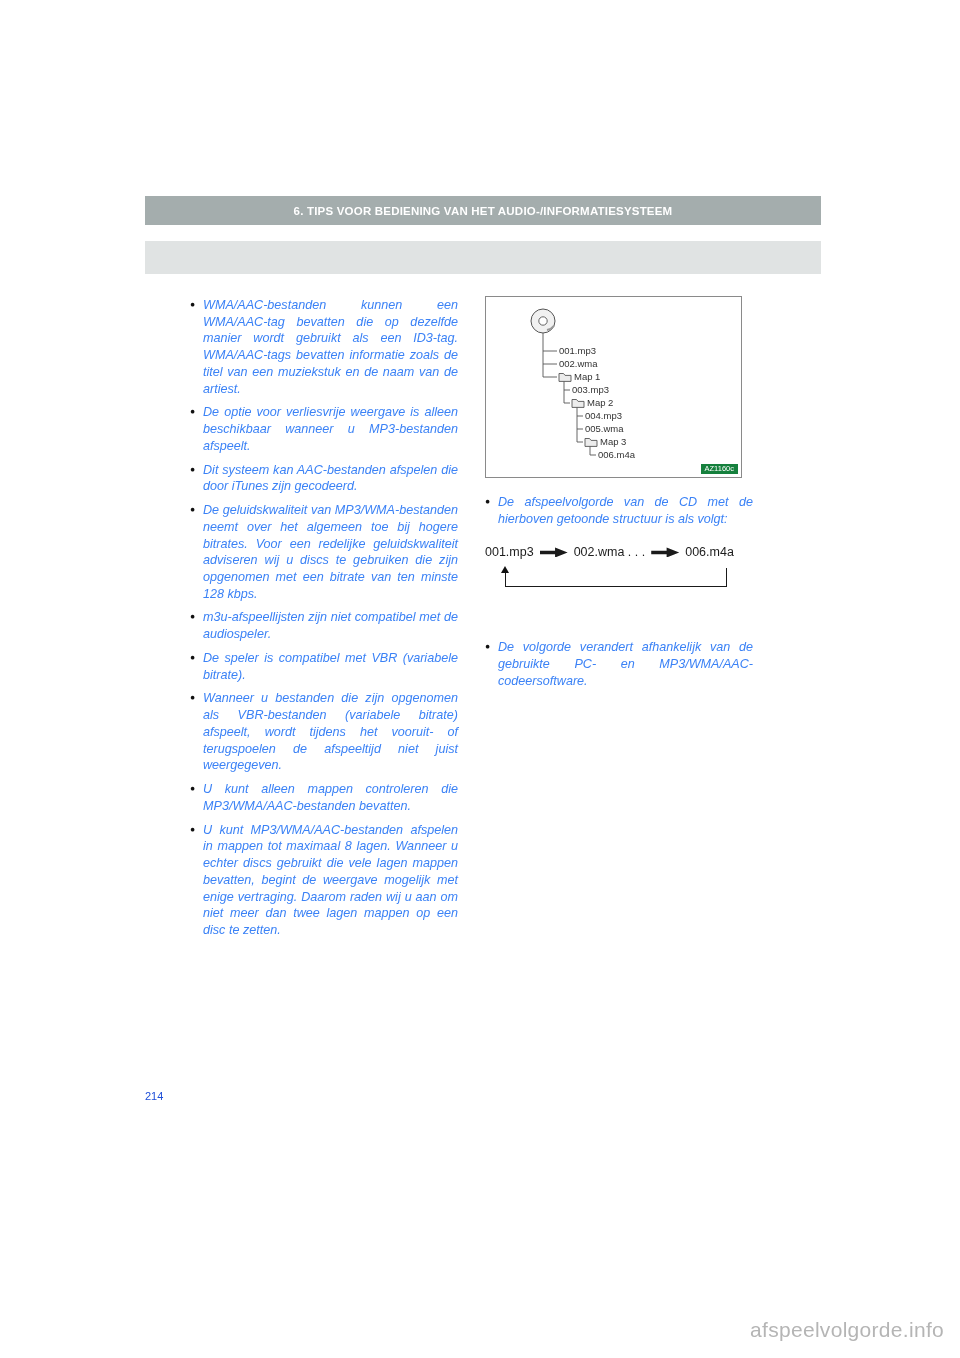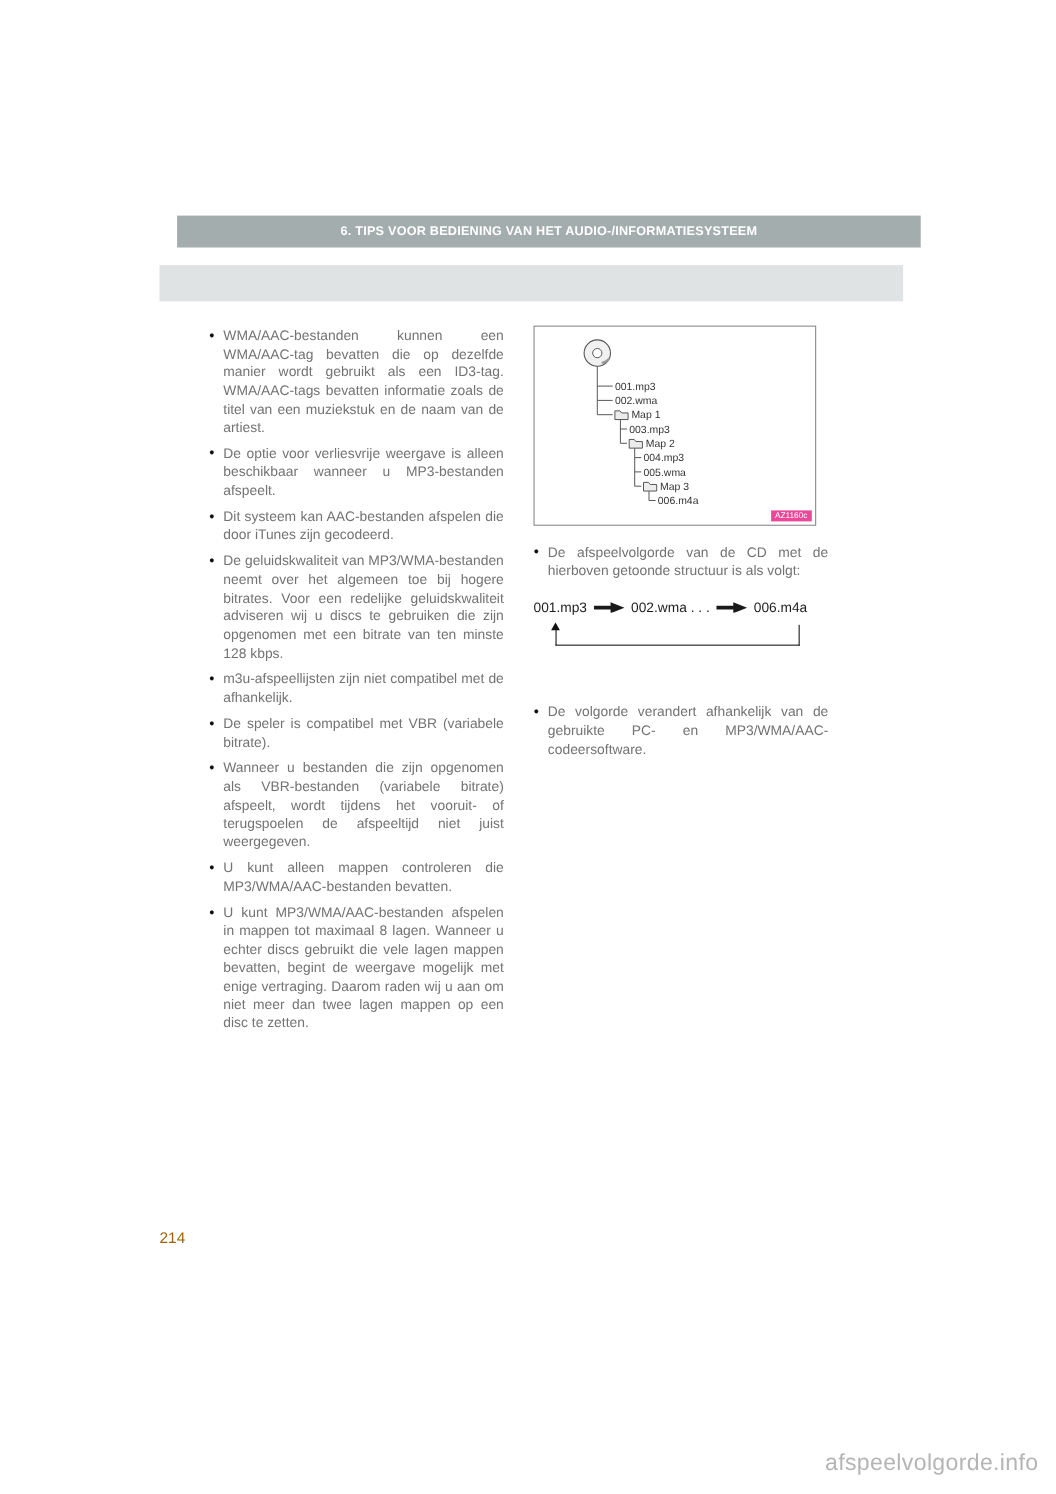--- a/index.html
+++ b/index.html
@@ -3,45 +3,45 @@
 <meta charset="utf-8">
 <style>
   * { margin:0; padding:0; box-sizing:border-box; }
   html,body { background:#ffffff; }
   body { font-family:"Liberation Sans", sans-serif; }
   .page {
     position:relative; width:960px; height:1358px; background:#fff;
     overflow:hidden; margin:0 auto;
   }
   .chapter-bar {
-    position:absolute; left:161px; top:196px; width:676px; height:29px;
+    position:absolute; left:145px; top:196px; width:676px; height:29px;
     background:#a4adad; color:#ffffff;
     display:flex; align-items:center; justify-content:center;
     font-size:11.5px; font-weight:bold; letter-spacing:0.2px;
   }
   .sub-bar {
     position:absolute; left:145px; top:241px; width:676px; height:33px;
     background:#e0e3e3;
   }
   .col-left  { position:absolute; left:190px; top:297px; width:268px; }
   .col-right { position:absolute; left:485px; top:296px; width:268px; }
   .bullet {
     position:relative; padding-left:13px; margin-bottom:7px;
-    font-size:12.6px; line-height:1.33; color:#737373; text-align:justify;
+    font-size:12.6px; line-height:1.33; color:#3b82f6; text-align:justify;font-style:italic;
   }
   .bullet::before {
     content:"\25CF"; position:absolute; left:0; top:2px;
     font-size:8.5px; color:#111;
   }
   .diagram-box {
     position:relative; width:257px; height:182px;
     border:1px solid #8a8a8a; background:#fff; margin-bottom:12px;
   }
   .fig-code {
-    position:absolute; right:3px; bottom:3px; background:#ec4899; color:#fff;
+    position:absolute; right:3px; bottom:3px; background:#15803d; color:#fff;
     font-size:7.5px; line-height:1; padding:1.5px 4px;
   }
   .after-diagram { margin-top:16px; }
   .flow-wrap { position:relative; margin-top:18px; margin-bottom:48px; height:46px; }
   .flow-row { display:flex; align-items:center; font-size:12.5px; color:#1d1d1d; }
   .flow-label { white-space:nowrap; }
   .flow-arrow {
     display:inline-block; width:28px; height:10px; background:#1a1a1a;
     margin:0 6px; flex:none;
     clip-path:polygon(0 33%, 55% 33%, 55% 0, 100% 50%, 55% 100%, 55% 67%, 0 67%);
@@ -51,22 +51,22 @@
     border-left:1.4px solid #1a1a1a;
     border-right:1.4px solid #1a1a1a;
     border-bottom:1.4px solid #1a1a1a;
   }
   .loop-head {
     position:absolute; left:-5px; top:-2px; width:0; height:0;
     border-left:4.5px solid transparent; border-right:4.5px solid transparent;
     border-bottom:7.5px solid #111;
   }
   .page-number {
-    position:absolute; left:145px; top:1117px;
-    font-size:14px; color:#a16207;
+    position:absolute; left:145px; top:1090px;
+    font-size:11px; color:#1d4ed8;
   }
   .watermark {
     position:absolute; right:16px; top:1318px;
     font-size:21px; color:#b5b5b5; letter-spacing:0.3px;
   }
 </style>
 </head>
 <body>
 
 <div class="page">
@@ -74,21 +74,21 @@
   <div class="chapter-bar">
     <span>6. TIPS VOOR BEDIENING VAN HET AUDIO-/INFORMATIESYSTEEM</span>
   </div>
   <div class="sub-bar"></div>
 
   <div class="col-left" id="leftCol">
       <div class="bullet">WMA/AAC-bestanden kunnen een WMA/AAC-tag bevatten die op dezelfde manier wordt gebruikt als een ID3-tag. WMA/AAC-tags bevatten informatie zoals de titel van een muziekstuk en de naam van de artiest.</div>
       <div class="bullet">De optie voor verliesvrije weergave is alleen beschikbaar wanneer u MP3-bestanden afspeelt.</div>
       <div class="bullet">Dit systeem kan AAC-bestanden afspelen die door iTunes zijn gecodeerd.</div>
       <div class="bullet">De geluidskwaliteit van MP3/WMA-bestanden neemt over het algemeen toe bij hogere bitrates. Voor een redelijke geluidskwaliteit adviseren wij u discs te gebruiken die zijn opgenomen met een bitrate van ten minste 128 kbps.</div>
-      <div class="bullet">m3u-afspeellijsten zijn niet compatibel met de afhankelijk.</div>
+      <div class="bullet">m3u-afspeellijsten zijn niet compatibel met de audiospeler.</div>
       <div class="bullet">De speler is compatibel met VBR (variabele bitrate).</div>
       <div class="bullet">Wanneer u bestanden die zijn opgenomen als VBR-bestanden (variabele bitrate) afspeelt, wordt tijdens het vooruit- of terugspoelen de afspeeltijd niet juist weergegeven.</div>
       <div class="bullet">U kunt alleen mappen controleren die MP3/WMA/AAC-bestanden bevatten.</div>
       <div class="bullet">U kunt MP3/WMA/AAC-bestanden afspelen in mappen tot maximaal 8 lagen. Wanneer u echter discs gebruikt die vele lagen mappen bevatten, begint de weergave mogelijk met enige vertraging. Daarom raden wij u aan om niet meer dan twee lagen mappen op een disc te zetten.</div>
     </div>
 
   <div class="col-right">
 
     <div class="diagram-box">
       <svg id="treeSvg" width="255" height="180">

